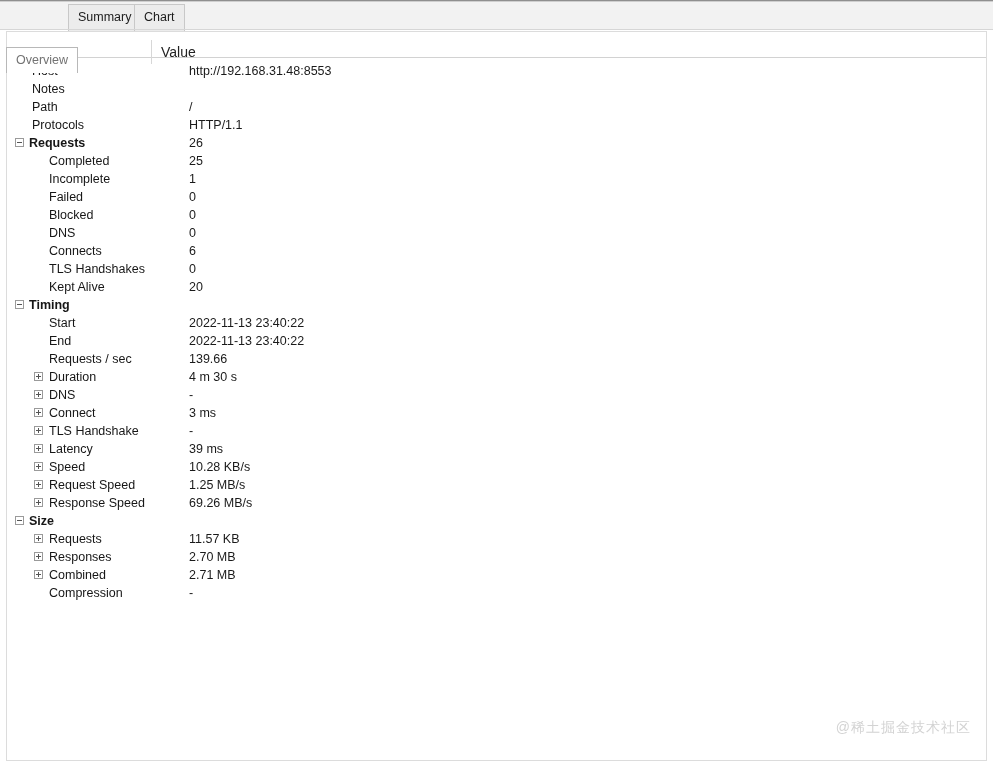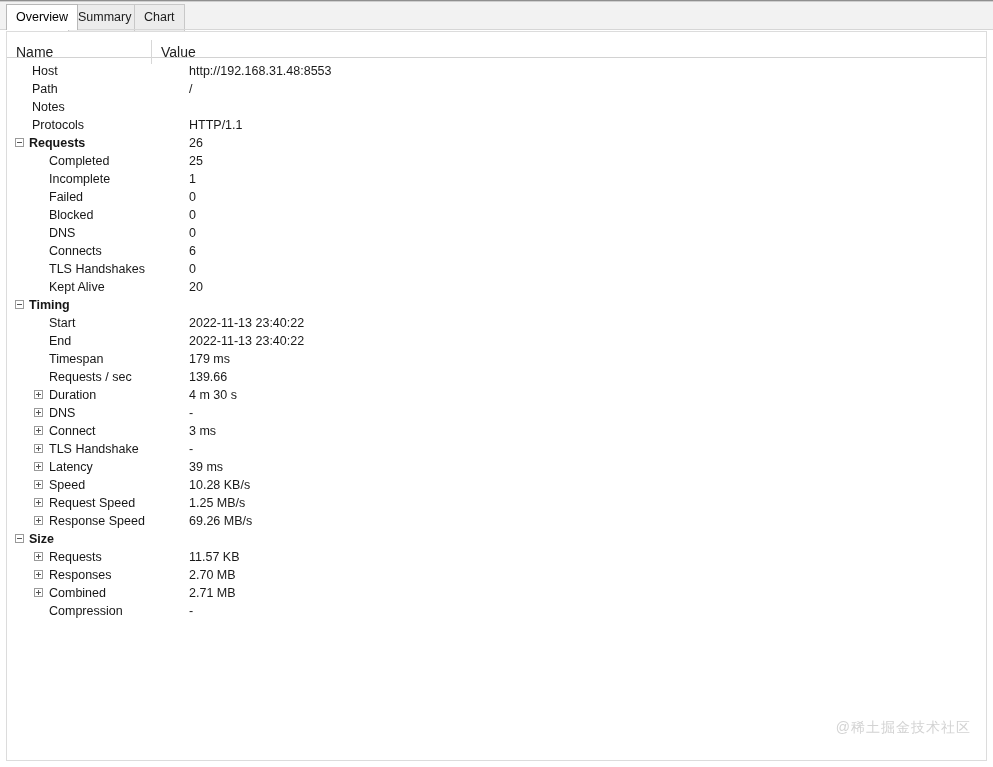--- a/index.html
+++ b/index.html
@@ -57,23 +57,24 @@
     color: #1c1c1c;
     background: #ececec;
     border: 1px solid #c8c8c8;
     border-bottom: none;
     white-space: nowrap;
     cursor: default;
   }
   .tab.active {
     background: #ffffff;
     border-color: #b8b8b8;
-    color: #000000;
+    color: #737373;
     z-index: 3;
     height: 26px;
+    margin-top: 43px;
   }
   #tab-overview { left: 6px; }
   #tab-summary  { left: 68px; }
   #tab-chart    { left: 134px; text-align: center; }
 
   
   .panel {
     position: absolute;
     left: 6px;
     top: 31px;
@@ -214,26 +215,26 @@
     <div class="col-header" id="hdr-name">Name</div>
     <div class="col-header" id="hdr-value">Value</div>
   </div>
 
   <div class="rows" id="rows-container">
       <div class="row lvl1">
         <span class="name">Host</span>
         <span class="value">http://192.168.31.48:8553</span>
       </div>
       <div class="row lvl1">
+        <span class="name">Notes</span>
+        <span class="value"></span>
+      </div>
+      <div class="row lvl1">
         <span class="name">Path</span>
         <span class="value">/</span>
-      </div>
-      <div class="row lvl1">
-        <span class="name">Notes</span>
-        <span class="value"></span>
       </div>
       <div class="row lvl1">
         <span class="name">Protocols</span>
         <span class="value">HTTP/1.1</span>
       </div>
       <div class="row lvl0">
         <span class="expander lvl0"></span>
         <span class="name">Requests</span>
         <span class="value">26</span>
       </div>
@@ -276,24 +277,20 @@
       </div>
       <div class="row lvl1x">
         <span class="name">Start</span>
         <span class="value">2022-11-13 23:40:22</span>
       </div>
       <div class="row lvl1x">
         <span class="name">End</span>
         <span class="value">2022-11-13 23:40:22</span>
       </div>
       <div class="row lvl1x">
-        <span class="name">Timespan</span>
-        <span class="value">179 ms</span>
-      </div>
-      <div class="row lvl1x">
         <span class="name">Requests / sec</span>
         <span class="value">139.66</span>
       </div>
       <div class="row lvl1x">
         <span class="expander lvl1 plus"></span>
         <span class="name">Duration</span>
         <span class="value">4 m 30 s</span>
       </div>
       <div class="row lvl1x">
         <span class="expander lvl1 plus"></span>

